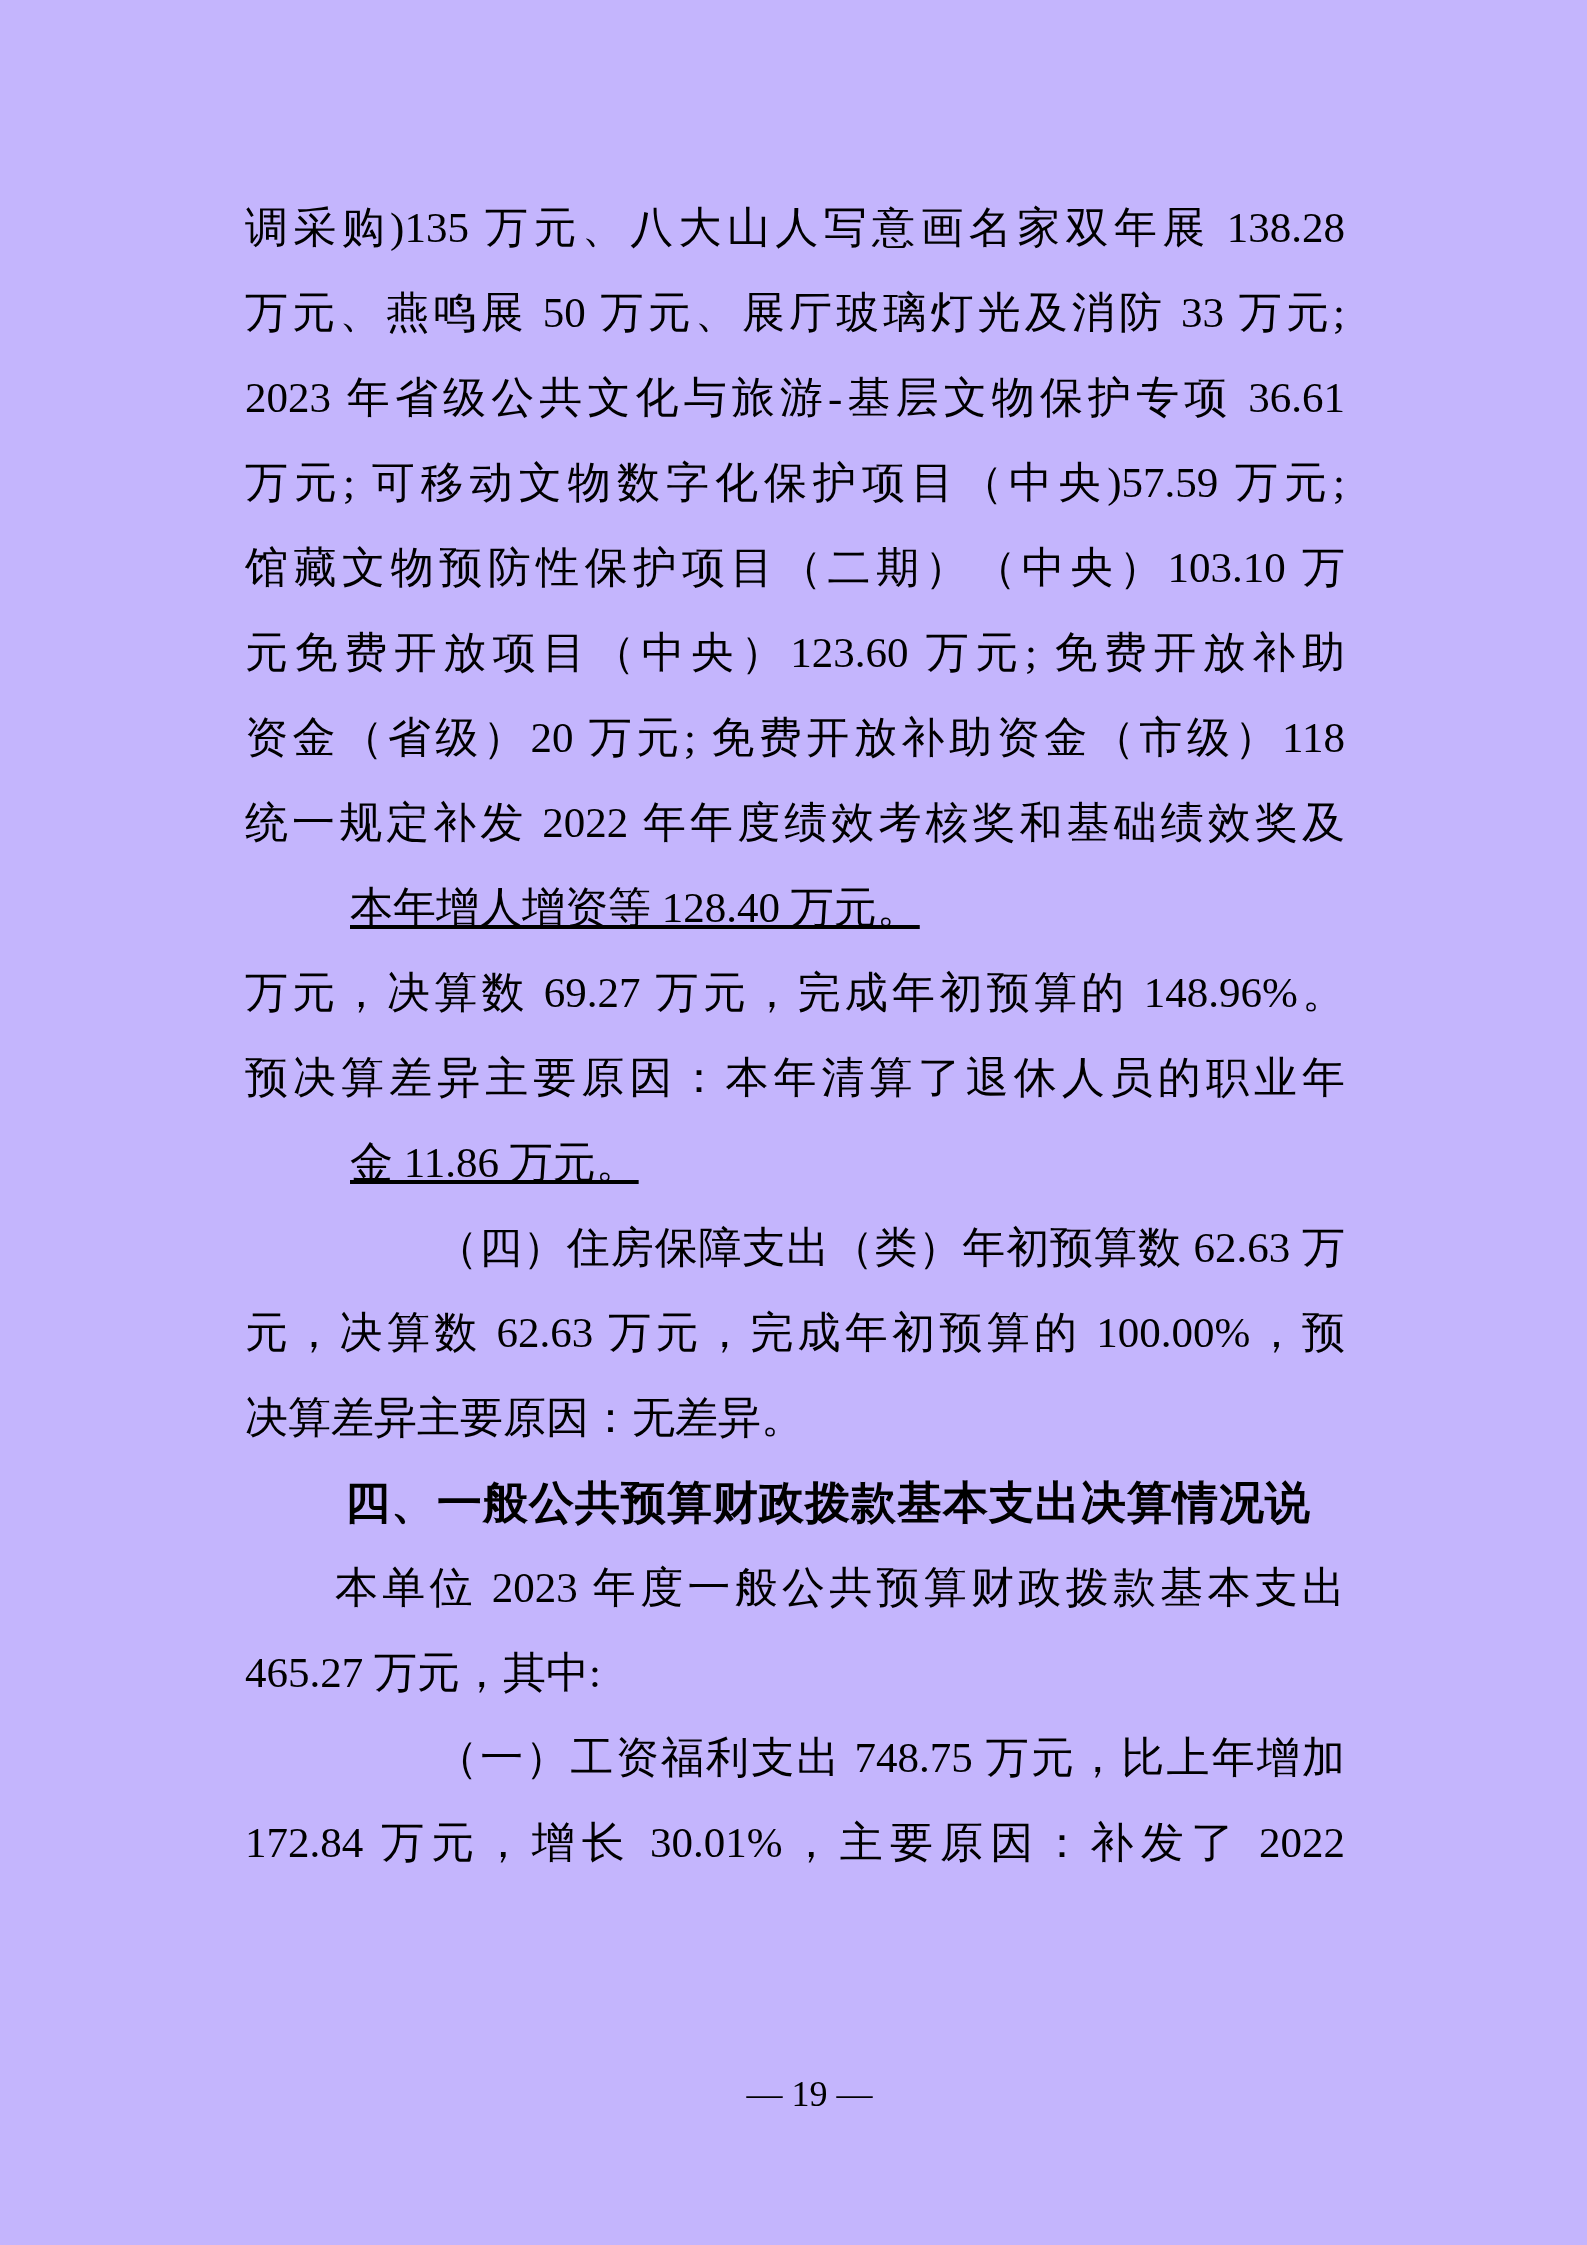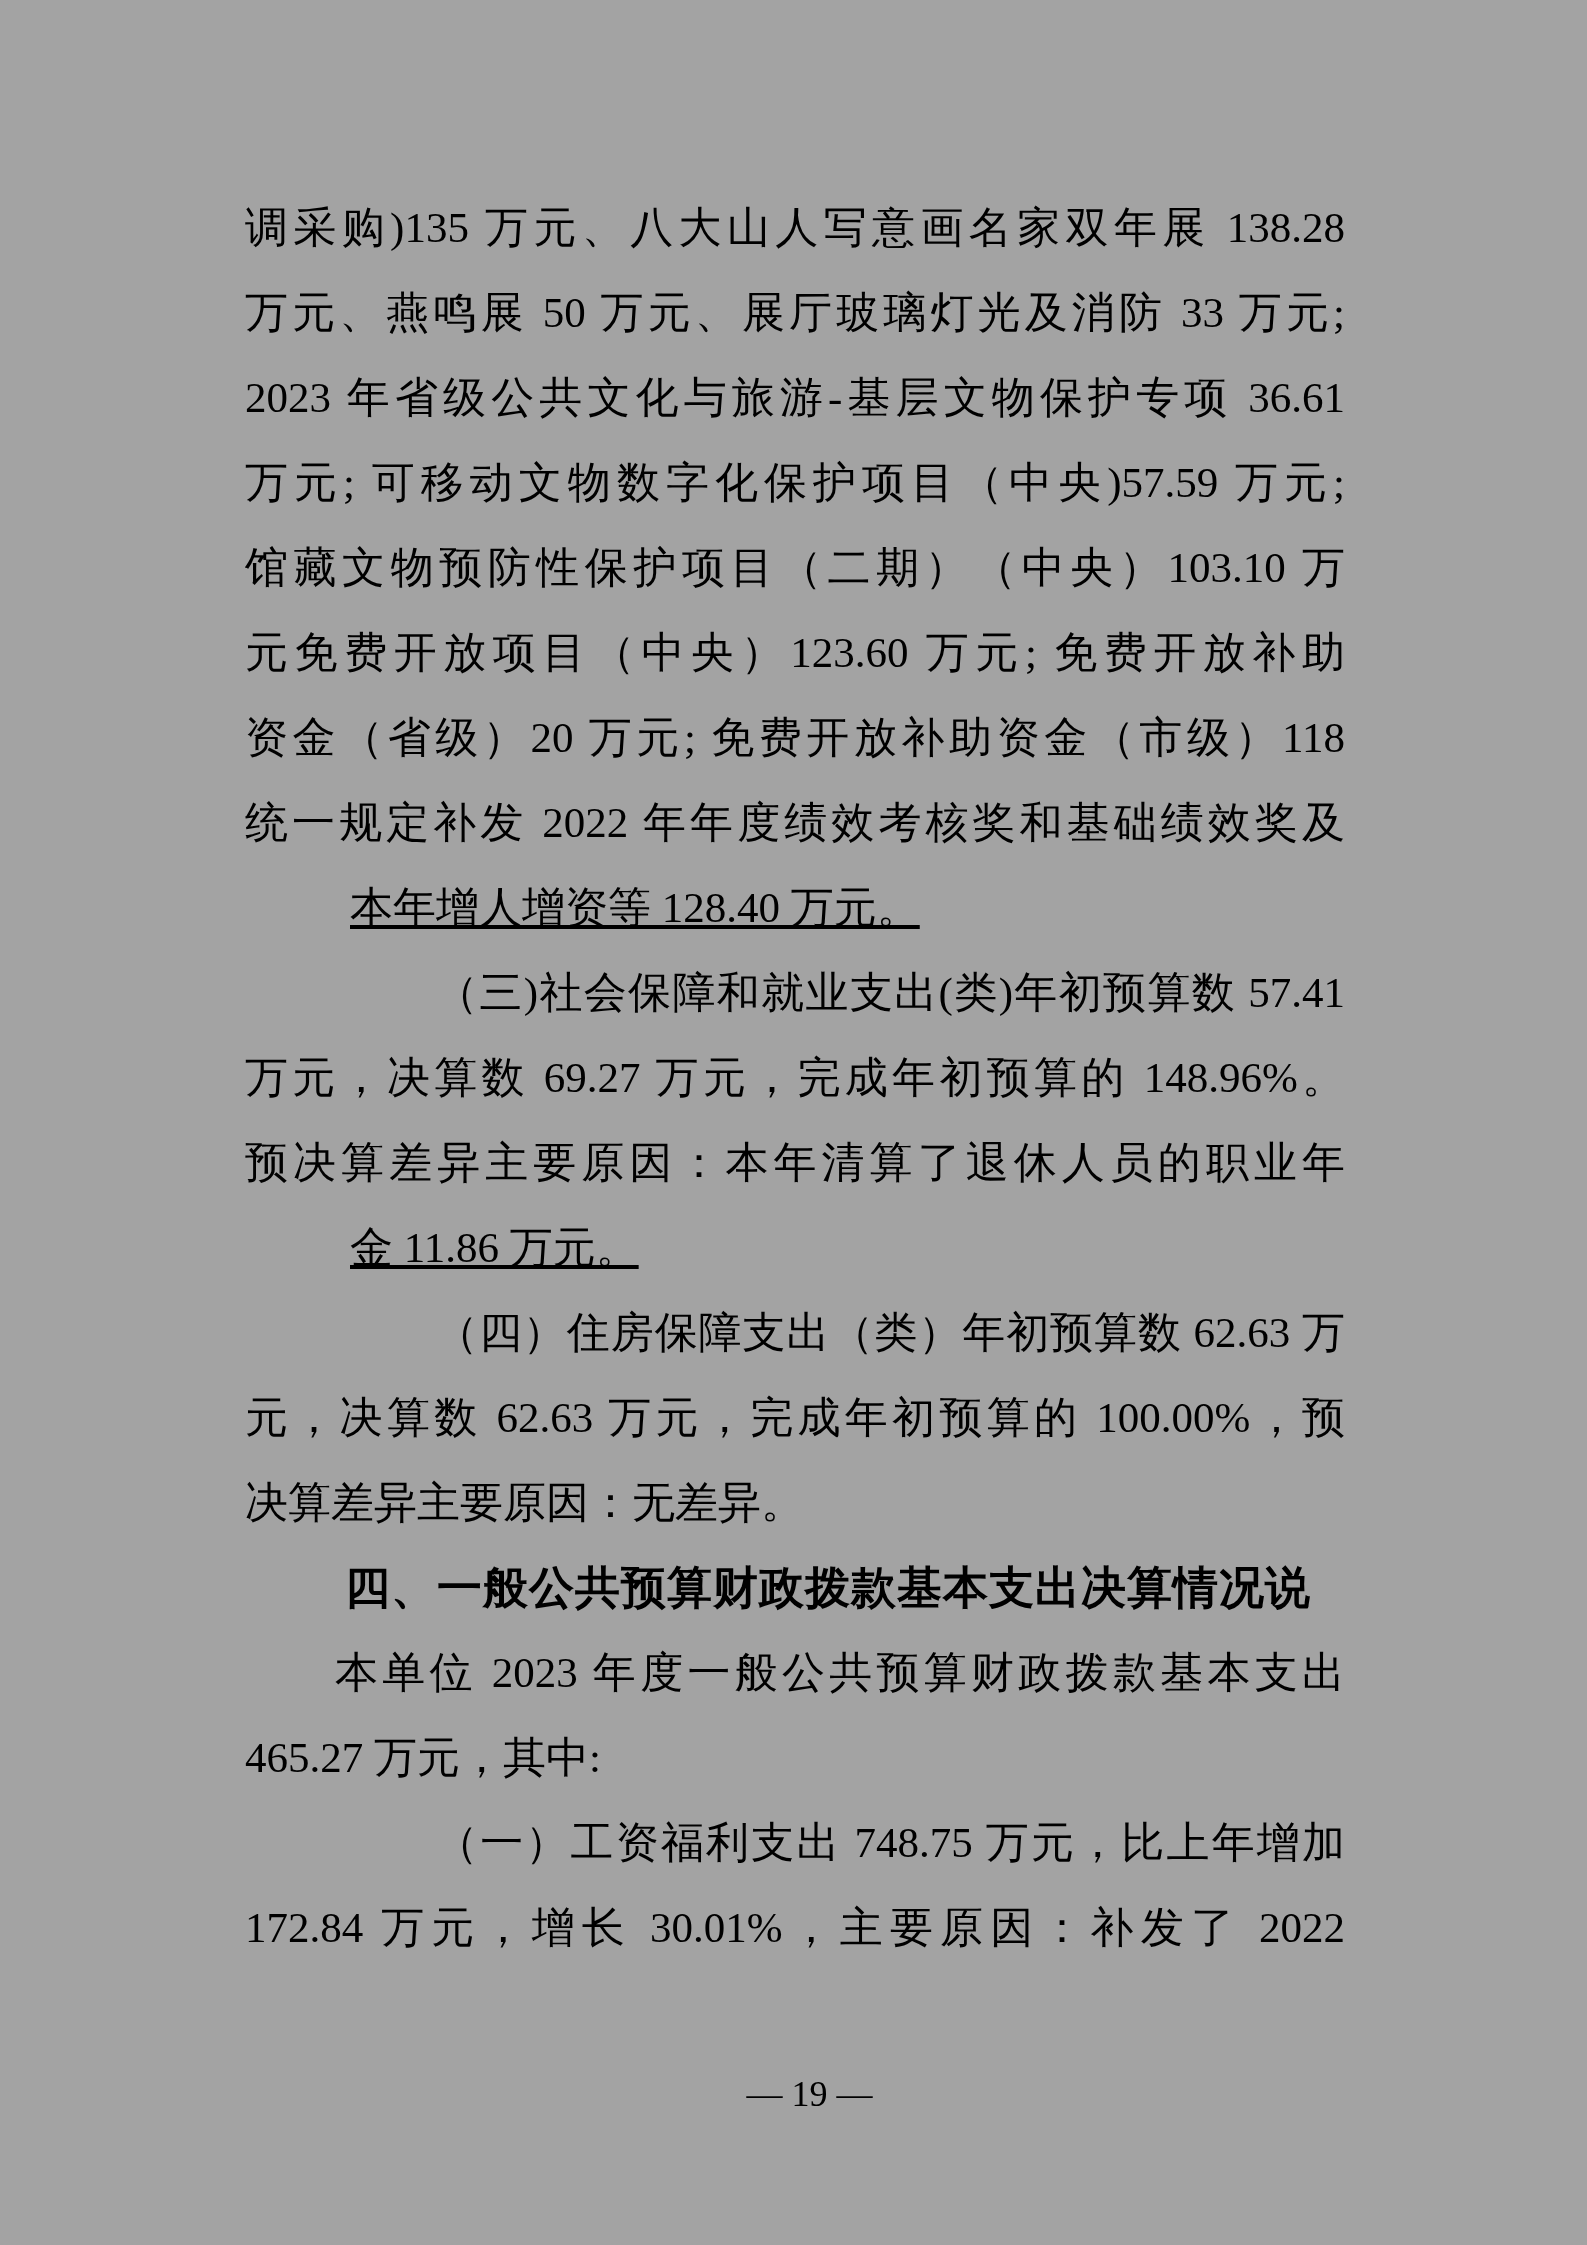--- a/index.html
+++ b/index.html
@@ -4,21 +4,21 @@
 <style>
   html, body {
     margin: 0;
     padding: 0;
     background: #ffffff;
   }
   .page {
     position: relative;
     width: 1587px;
     height: 2245px;
-    background: #a3a3a3;
+    background: #c4b5fd;
     overflow: hidden;
     color: #000000;
   }
   .content {
     position: absolute;
     left: 245px;
     top: 185px;
     width: 1100px;
   }
   .ln {
@@ -66,21 +66,20 @@
   <div class="content">
     <div class="ln j">调采购)135 万元、八大山人写意画名家双年展 138.28</div>
     <div class="ln j">万元、燕鸣展 50 万元、展厅玻璃灯光及消防 33 万元;</div>
     <div class="ln j">2023 年省级公共文化与旅游-基层文物保护专项 36.61</div>
     <div class="ln j">万元; 可移动文物数字化保护项目（中央)57.59 万元;</div>
     <div class="ln j">馆藏文物预防性保护项目（二期）（中央）103.10 万</div>
     <div class="ln j">元免费开放项目（中央）123.60 万元; 免费开放补助</div>
     <div class="ln j">资金（省级）20 万元; 免费开放补助资金（市级）118</div>
     <div class="ln j">统一规定补发 2022 年年度绩效考核奖和基础绩效奖及</div>
     <div class="ln ind-s">本年增人增资等 128.40 万元。</div>
-    <div class="ln j ind-p">（三)社会保障和就业支出(类)年初预算数 57.41</div>
     <div class="ln j">万元，决算数 69.27 万元，完成年初预算的 148.96%。</div>
     <div class="ln j">预决算差异主要原因：本年清算了退休人员的职业年</div>
     <div class="ln ind-s">金 11.86 万元。</div>
     <div class="ln j ind-p">（四）住房保障支出（类）年初预算数 62.63 万</div>
     <div class="ln j">元，决算数 62.63 万元，完成年初预算的 100.00%，预</div>
     <div class="ln">决算差异主要原因：无差异。</div>
     <div class="ln heading">四、一般公共预算财政拨款基本支出决算情况说明</div>
     <div class="ln j ind-t">本单位 2023 年度一般公共预算财政拨款基本支出</div>
     <div class="ln">465.27 万元，其中:</div>
     <div class="ln j ind-p">（一）工资福利支出 748.75 万元，比上年增加</div>

